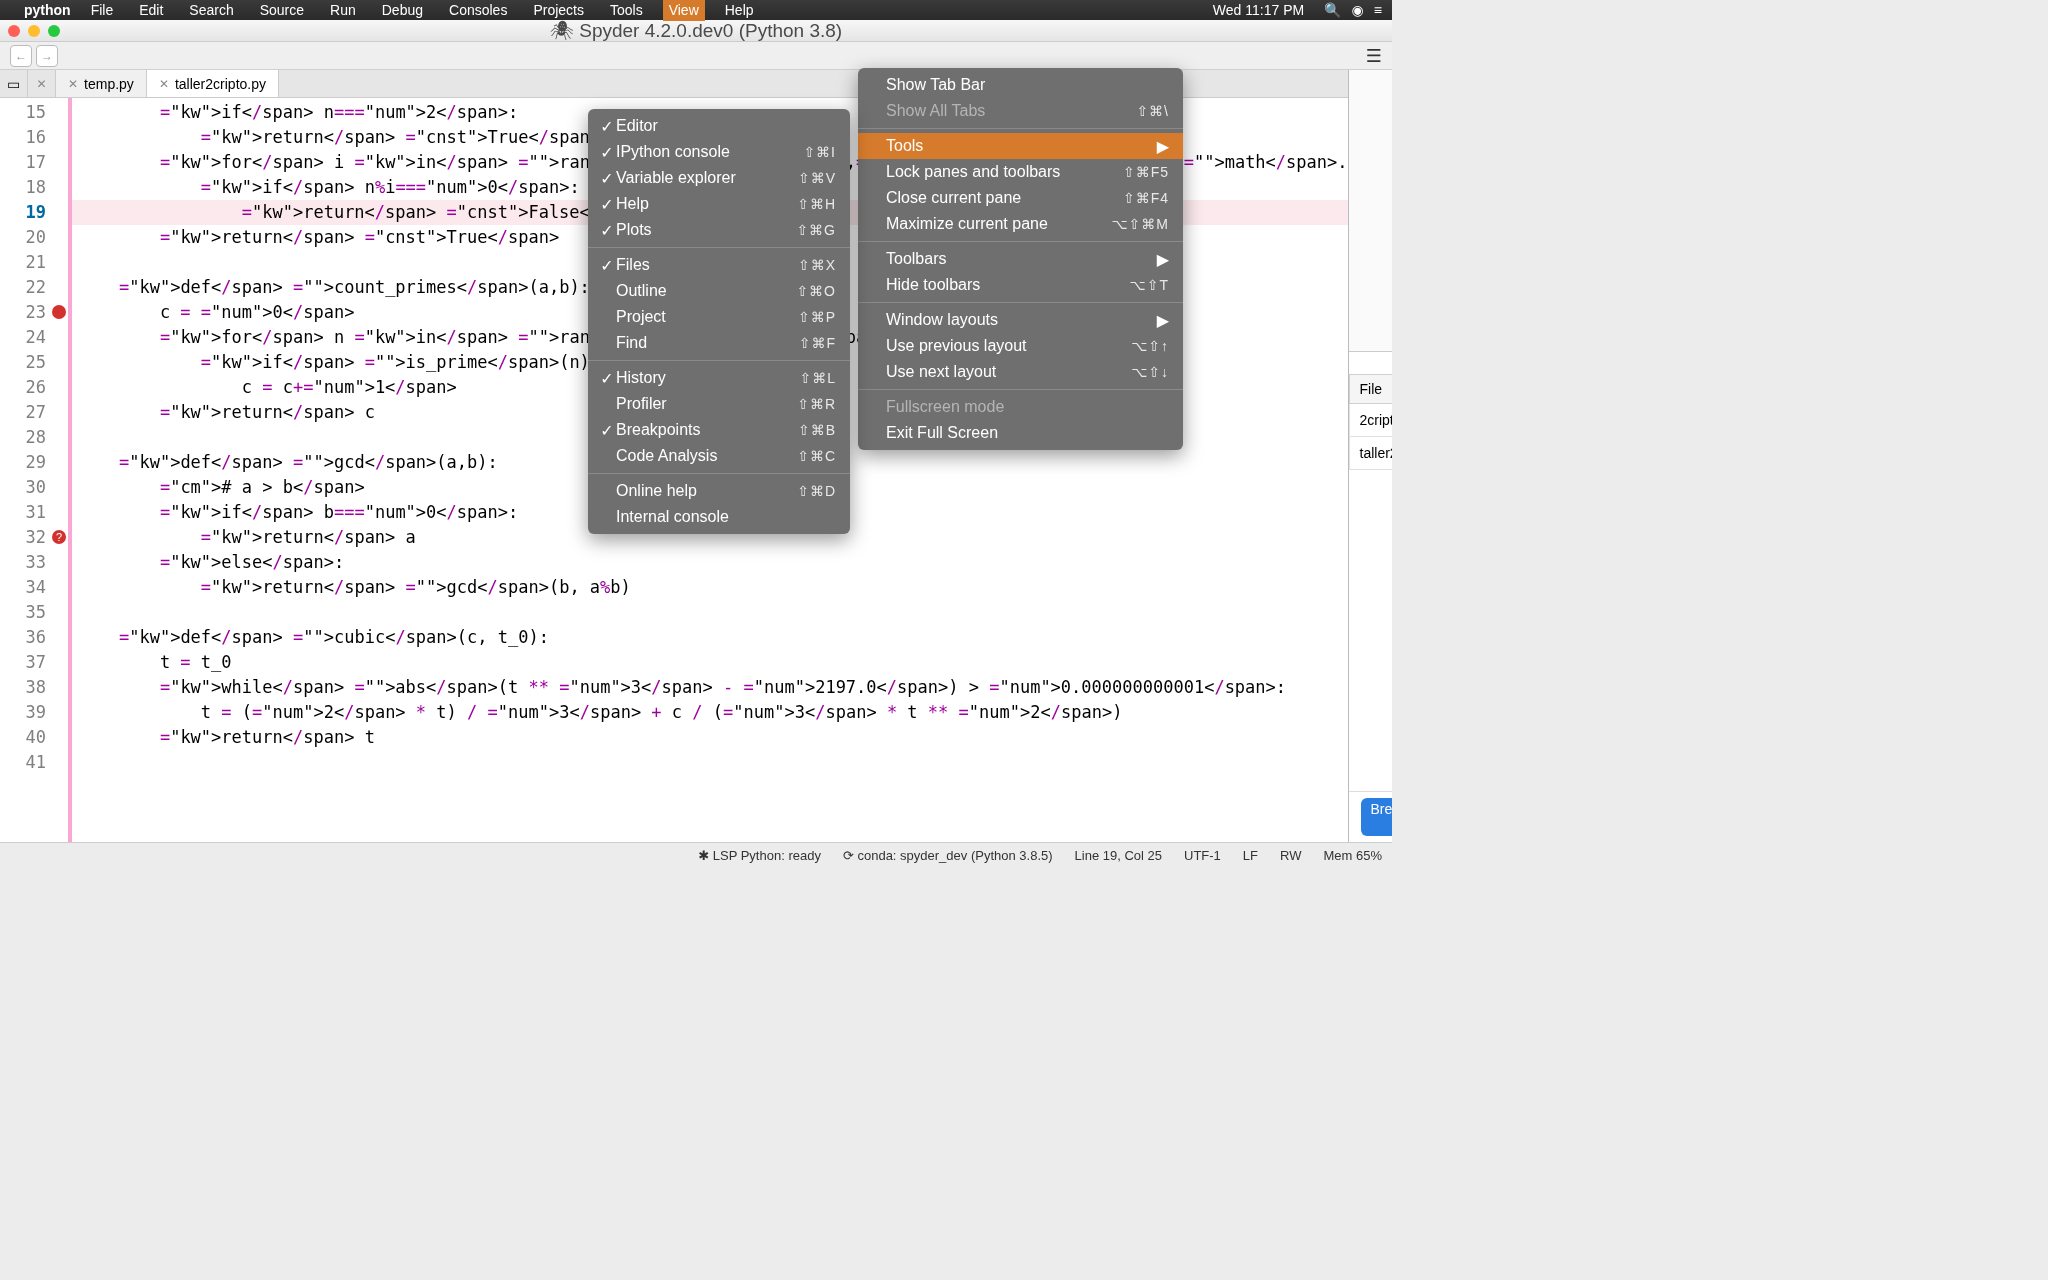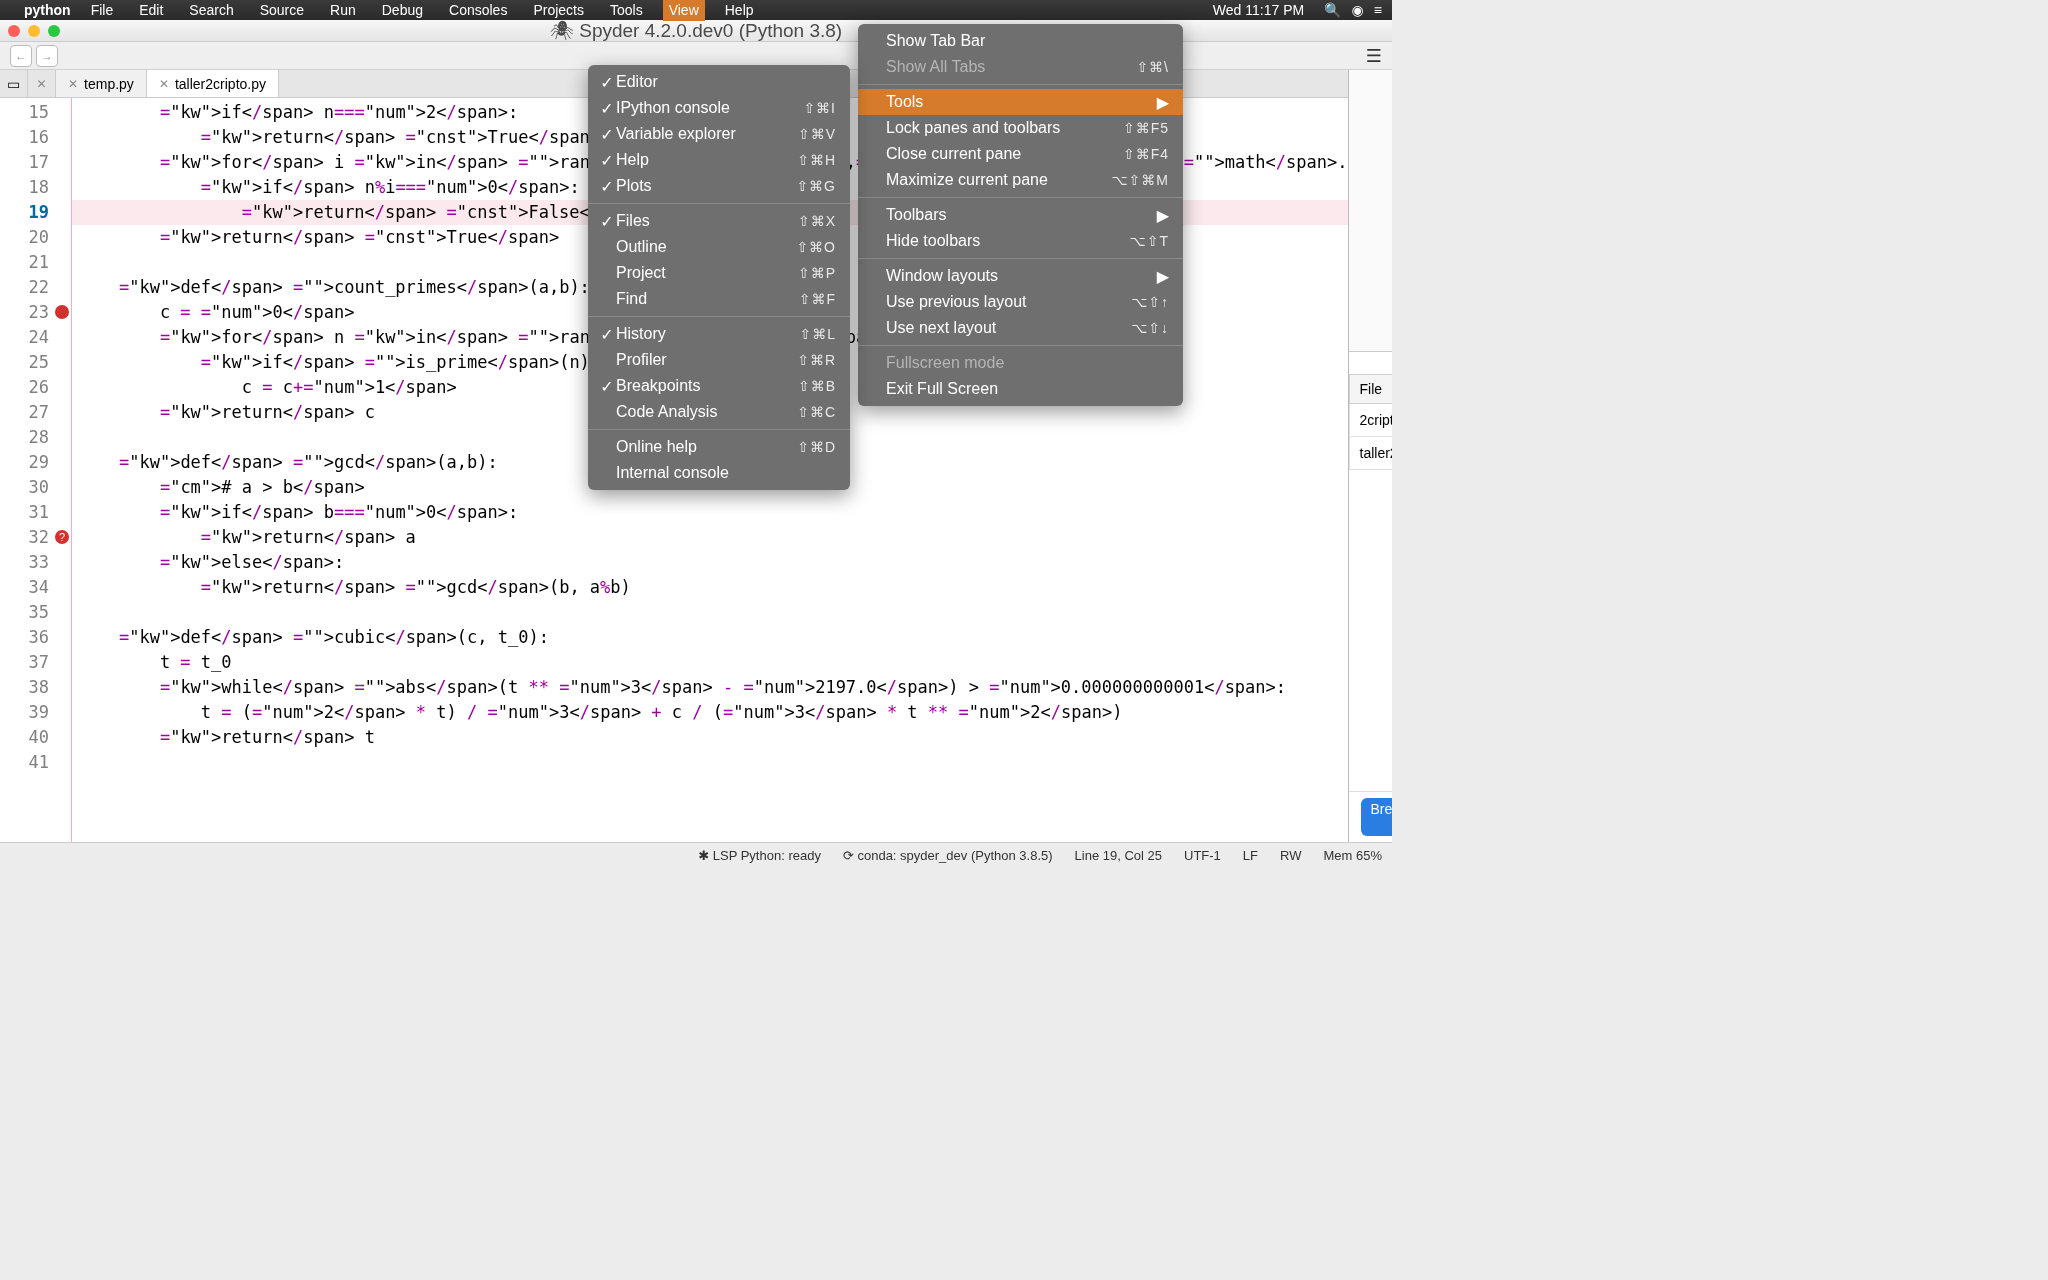--- a/index.html
+++ b/index.html
@@ -82,21 +82,21 @@
   border-bottom: 1px solid #ccc;
 }
 .tab-icon { width: 28px; display: flex; align-items: center; justify-content: center; border-right: 1px solid #ccc; }
 .tab { display: flex; align-items: center; padding: 0 12px; border-right: 1px solid #ccc; background: #f0f0f0; font-size: 14px; gap: 6px; }
 .tab.active { background: #fff; }
 .tab .x { color: #888; font-size: 12px; }
 .tab-icon .x { color: #888; font-size: 12px; }
 
 
 .code-area { flex: 1; display: flex; overflow: hidden; font-family: Menlo, Monaco, monospace; font-size: 17px; }
-.gutter { width: 72px; background: #fff; border-right: 1px solid #f9a8d4; text-align: right; color: #808080; padding-top: 2px; }
+.gutter { width: 72px; background: #fff; border-right: 4px solid #f9a8d4; text-align: right; color: #808080; padding-top: 2px; }
 .gutter .ln { height: 25px; line-height: 25px; padding-right: 22px; position: relative; }
 .gutter .ln.current { font-weight: 700; color: #0369a1; }
 .gutter .bp::after { content: ''; position: absolute; right: 2px; top: 5px; width: 14px; height: 14px; background: #d2322d; border-radius: 50%; }
 .gutter .warn::after { content: '?'; position: absolute; right: 2px; top: 5px; width: 14px; height: 14px; background: #d2322d; color: #fff; border-radius: 50%; font-size: 11px; line-height: 14px; text-align: center; font-family: sans-serif; }
 .code { flex: 1; padding-top: 2px; white-space: pre; }
 .code .row { height: 25px; line-height: 25px; padding-left: 6px; }
 .code .row.hl { background: #fbe9ed; }
 .op { color: #a000a0; }
 
 
@@ -128,20 +128,21 @@
 
 .dropdown {
   position: absolute;
   background: #6f6f6f;
   color: #fff;
   border-radius: 6px;
   padding: 4px 0;
   font-size: 16px;
   box-shadow: 0 6px 20px rgba(0,0,0,0.4);
   z-index: 200;
+  margin-top: 44px;
 }
 .dropdown .mi { display: flex; align-items: center; padding: 3px 14px 3px 10px; height: 26px; }
 .dropdown .mi .chk { width: 18px; text-align: center; }
 .dropdown .mi .lbl { flex: 1; }
 .dropdown .mi .sc { color: #e8e8e8; font-size: 14px; margin-left: 20px; letter-spacing: 1px; }
 .dropdown .mi .arrow { margin-left: 20px; }
 .dropdown .mi.sel { background: #d67b2c; }
 .dropdown .mi.dis { color: #b5b5b5; }
 .dropdown hr { border: none; border-top: 1px solid #8a8a8a; margin: 4px 0; }
 

